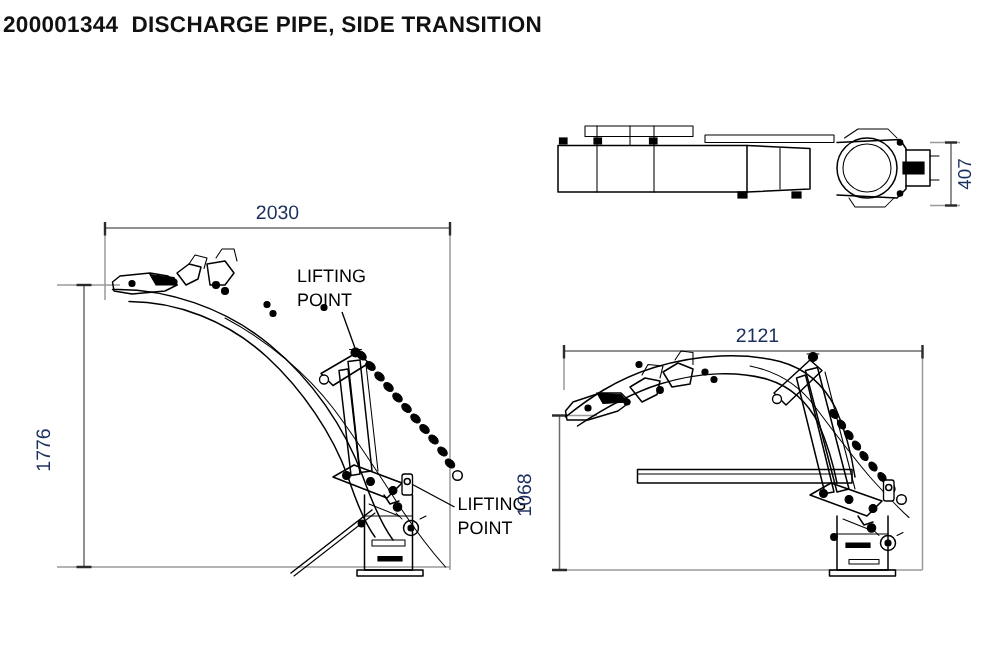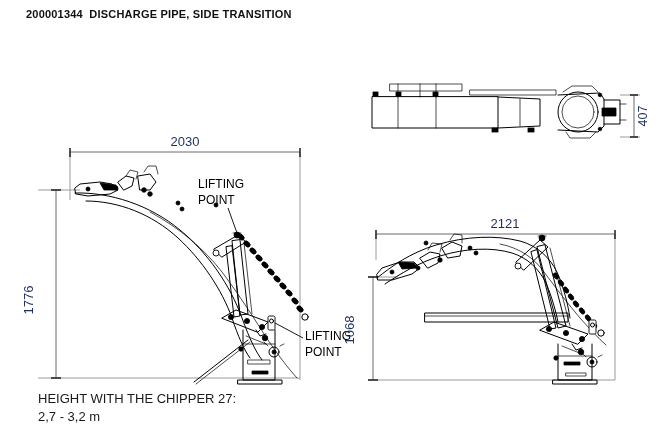--- a/index.html
+++ b/index.html
@@ -18,23 +18,23 @@
   }
   #sheet {
     position: absolute;
     left: 0; top: 0;
     width: 660px;
     height: 435px;
     background: #ffffff;
   }
   #title-block {
     position: absolute;
-    left: 26px;
+    left: 2px;
     top: 8px;
-    font-size: 11px;
+    font-size: 15px;
     font-weight: bold;
     letter-spacing: 0.2px;
     color: #111111;
     white-space: pre;
   }
   #note-block {
     position: absolute;
     left: 38px;
     top: 390px;
     font-size: 13px;
@@ -327,18 +327,14 @@
       <circle class="part-fill" cx="581" cy="352" r="2.8"></circle>
       <circle class="part" cx="592" cy="362" r="5"></circle>
       <circle class="part-fill" cx="592" cy="362" r="2"></circle>
       <path class="part-thin" d="M586,357 L582,353 M598,357 L602,355"></path>
       <circle class="part-fill" cx="556" cy="358" r="2.2"></circle>
       <path class="part-thin" d="M562,346 L582,354"></path>
     </g>
 
   </svg>
 
-  <div id="note-block">
-    <div class="note-line">HEIGHT WITH THE CHIPPER 27:</div>
-    <div class="note-line">2,7 - 3,2 m</div>
-  </div>
 
 </div>
 
 </body></html>

